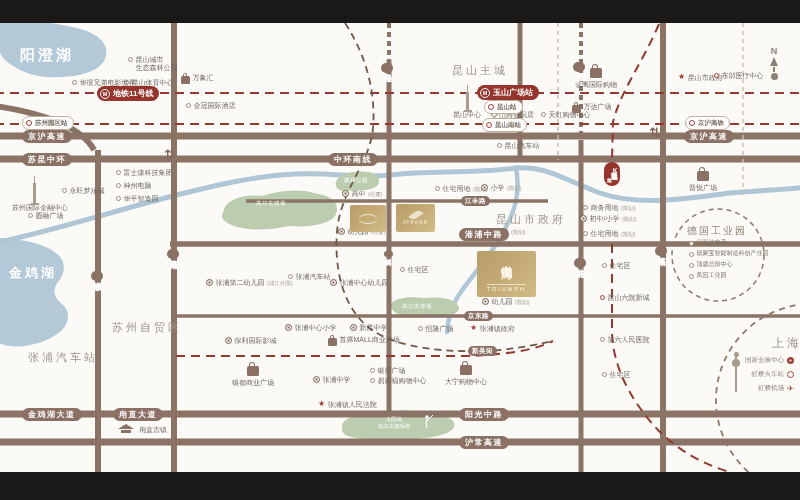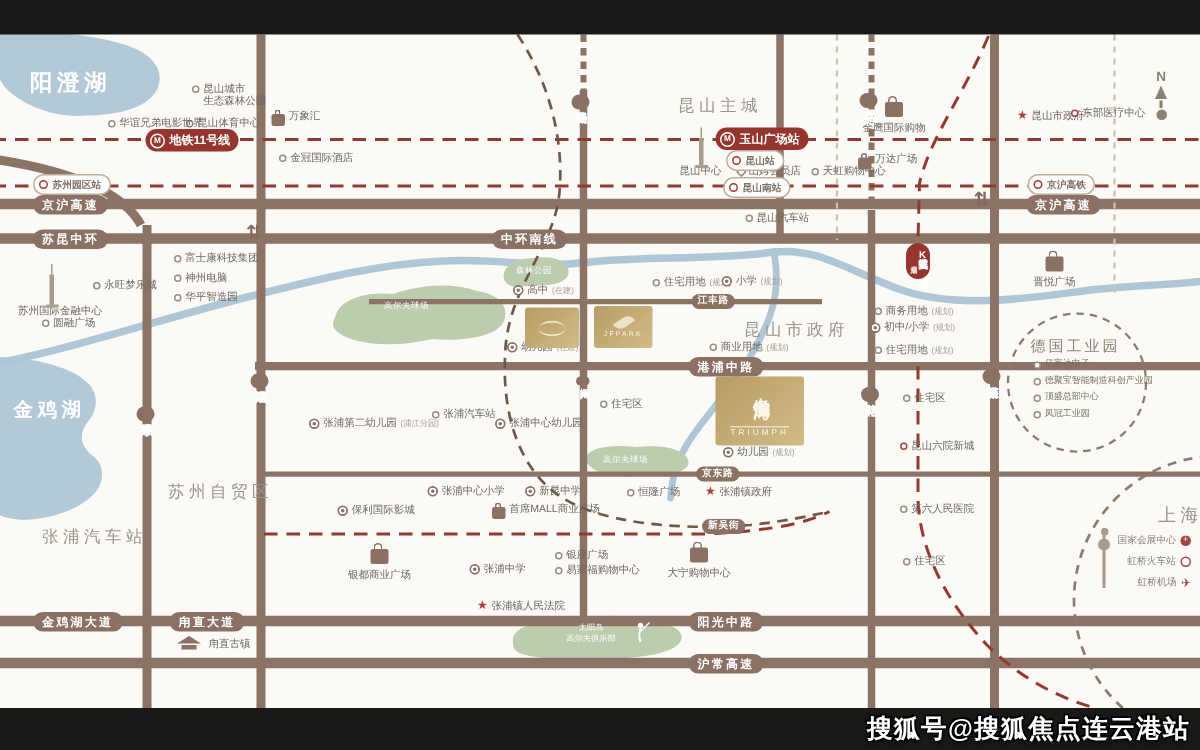--- a/index.html
+++ b/index.html
@@ -152,21 +152,21 @@
       <div class="zone" style="left: 112px; top: 320px; font-size: 11px;">苏州自贸区</div>
       <div class="zone" style="left: 28px; top: 350px; font-size: 11px;">张浦汽车站</div>
       <div class="zone" style="left: 772px; top: 335px; font-size: 12px;">上海</div>
       <div class="lakename" style="left: 20px; top: 46px; font-size: 15px;">阳澄湖</div>
       <div class="lakename" style="left: 9px; top: 264px; font-size: 13px;">金鸡湖</div>
       <div class="pill" style="left: 22px; top: 130px;">京沪高速</div>
       <div class="pill" style="left: 684px; top: 130px;">京沪高速</div>
       <div class="pill" style="left: 22px; top: 153px;">苏昆中环</div>
       <div class="pill" style="left: 312px; top: 153px; margin-left: 16px;">中环南线</div>
       <div class="pill sm" style="left: 461px; top: 196px;">江丰路</div>
-      <div class="pill" style="left: 459px; top: 238px; text-align: center;">港浦中路</div>
+      <div class="pill" style="left: 459px; top: 228px; text-align: center;">港浦中路</div>
       <div class="pill sm" style="left: 464px; top: 311px;">京东路</div>
       <div class="pill sm" style="left: 468px; top: 346px;">新吴街</div>
       <div class="pill" style="left: 22px; top: 408px;">金鸡湖大道</div>
       <div class="pill" style="left: 113px; top: 408px;">甪直大道</div>
       <div class="pill" style="left: 459px; top: 408px; text-align: right;">阳光中路</div>
       <div class="pill" style="left: 459px; top: 436px;">沪常高速</div>
       <div class="pill vp" style="left: 91px; top: 271px;">中环东线</div>
       <div class="pill vp" style="left: 167px; top: 249px;">江浦南路</div>
       <div class="pill vp" style="left: 381px; top: 63px;">白马泾路</div>
       <div class="pill vp sm" style="left: 384px; top: 251px;">振兴路</div>
@@ -468,14 +468,13 @@
   <div class="proj" id="triumph" style="left:477px;top:251px;width:59px;height:46px;">
     <span class="tcn">名悦澜湾</span>
     <span class="ten">TRIUMPH</span>
   </div>
 
   <div style="position:absolute;left:394px;top:416px;z-index:8;color:#fff;font-size:5.5px;line-height:1.3;text-align:center;transform:translateX(-50%);">
     <div>太阳岛</div>
     <div>高尔夫俱乐部</div>
   </div>
 
-  <div id="watermark">搜狐号@搜狐焦点连云港站</div>
 </div>
 
 </body></html>

